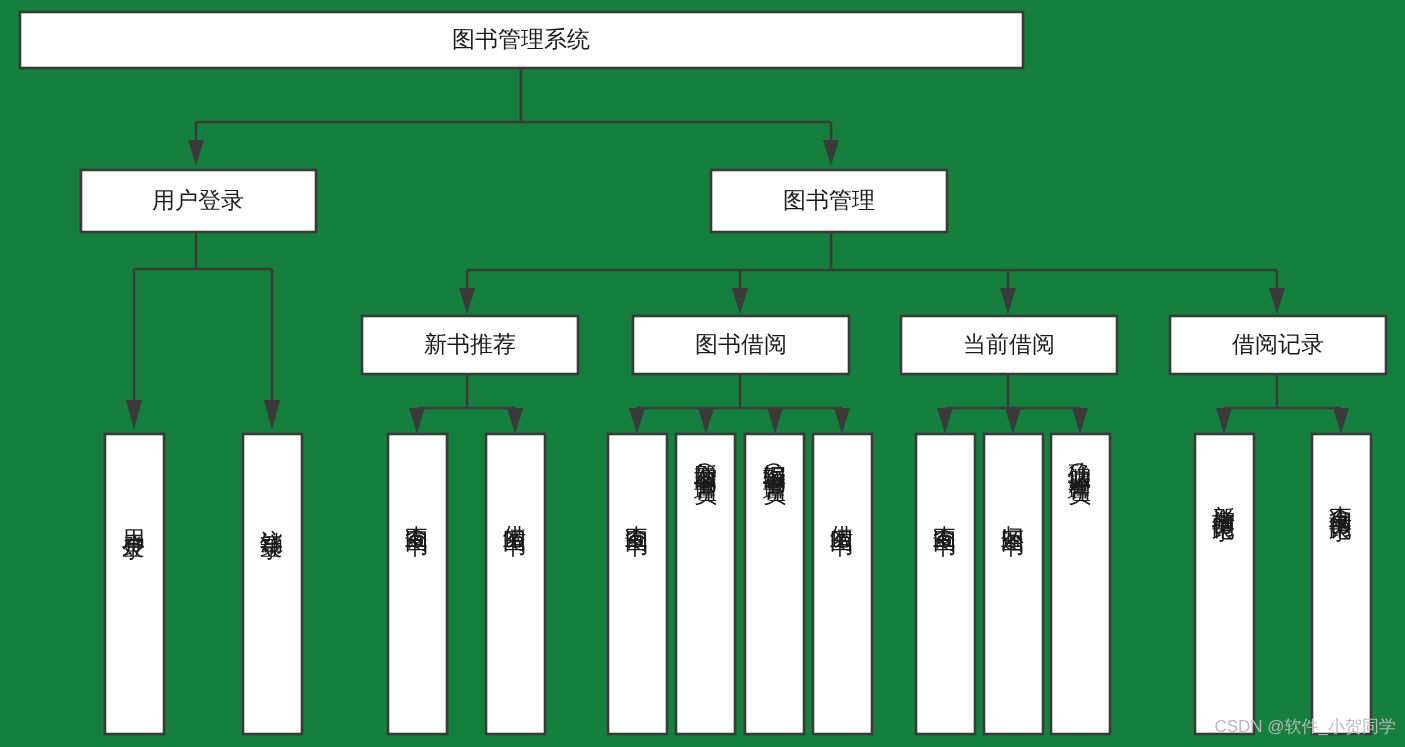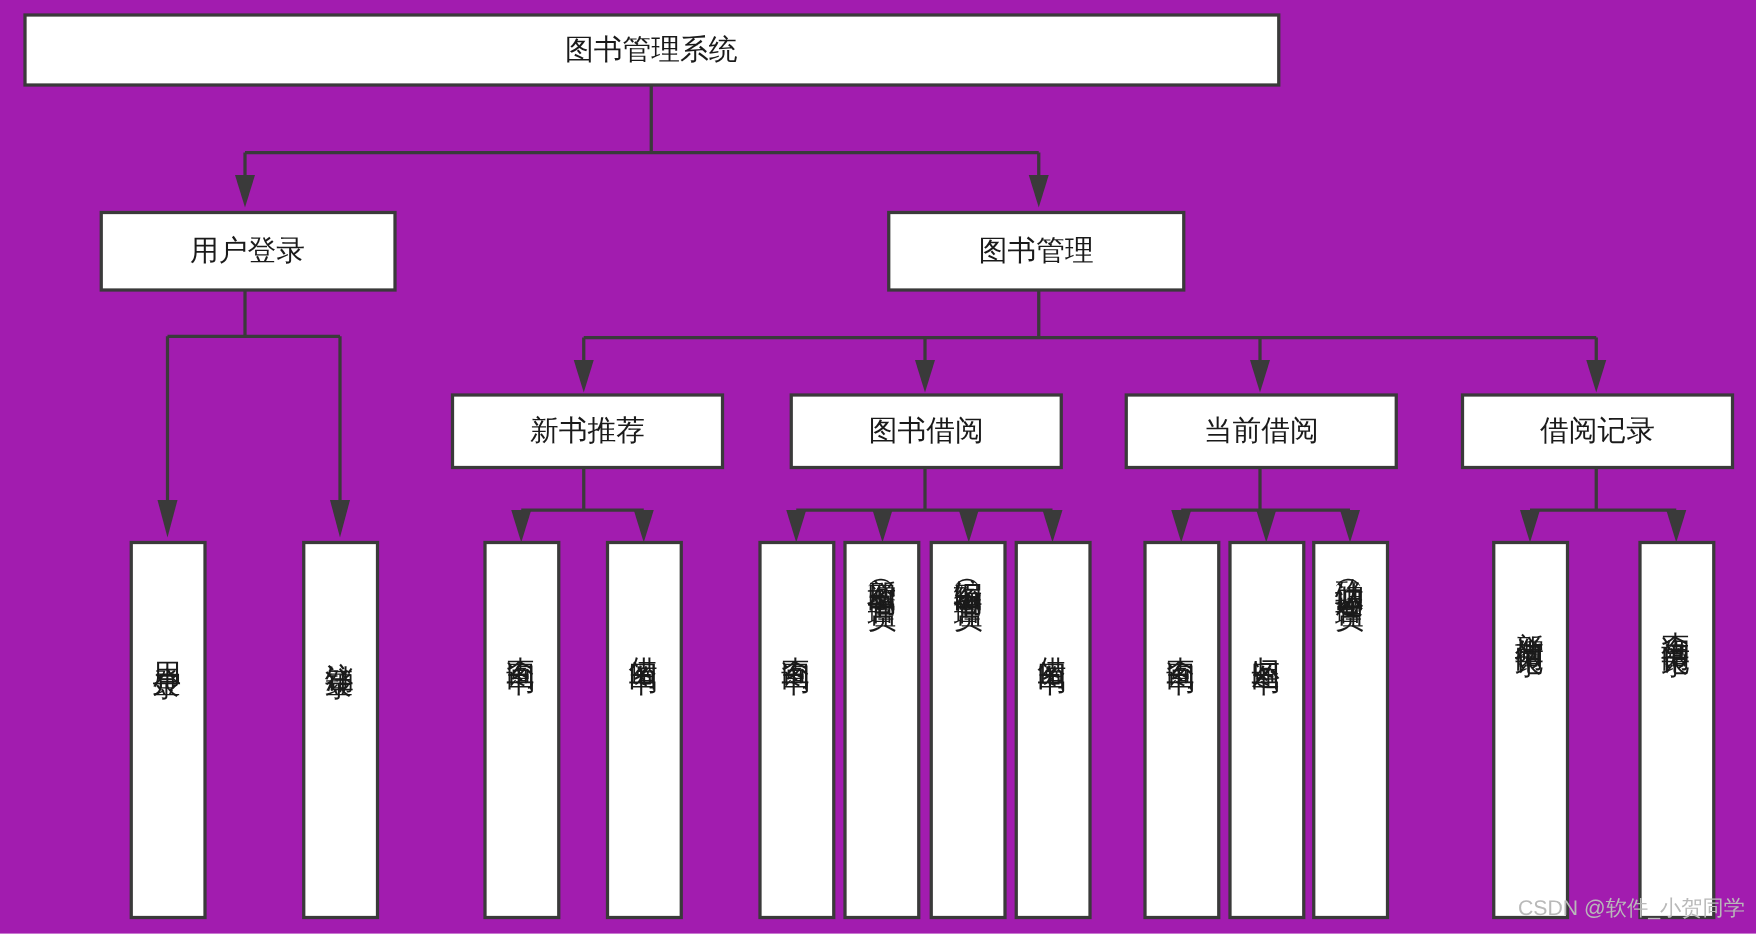--- a/index.html
+++ b/index.html
@@ -10,21 +10,21 @@
   body {
     width: 1405px;
     height: 747px;
     font-family: "Liberation Sans", sans-serif;
     overflow: hidden;
   }
   #diagram-root {
     position: relative;
     width: 1405px;
     height: 747px;
-    background: #a21caf;
+    background: #15803d;
   }
   svg.diagram-canvas {
     position: absolute;
     top: 0;
     left: 0;
     width: 1405px;
     height: 747px;
     display: block;
   }
   .node-box {

